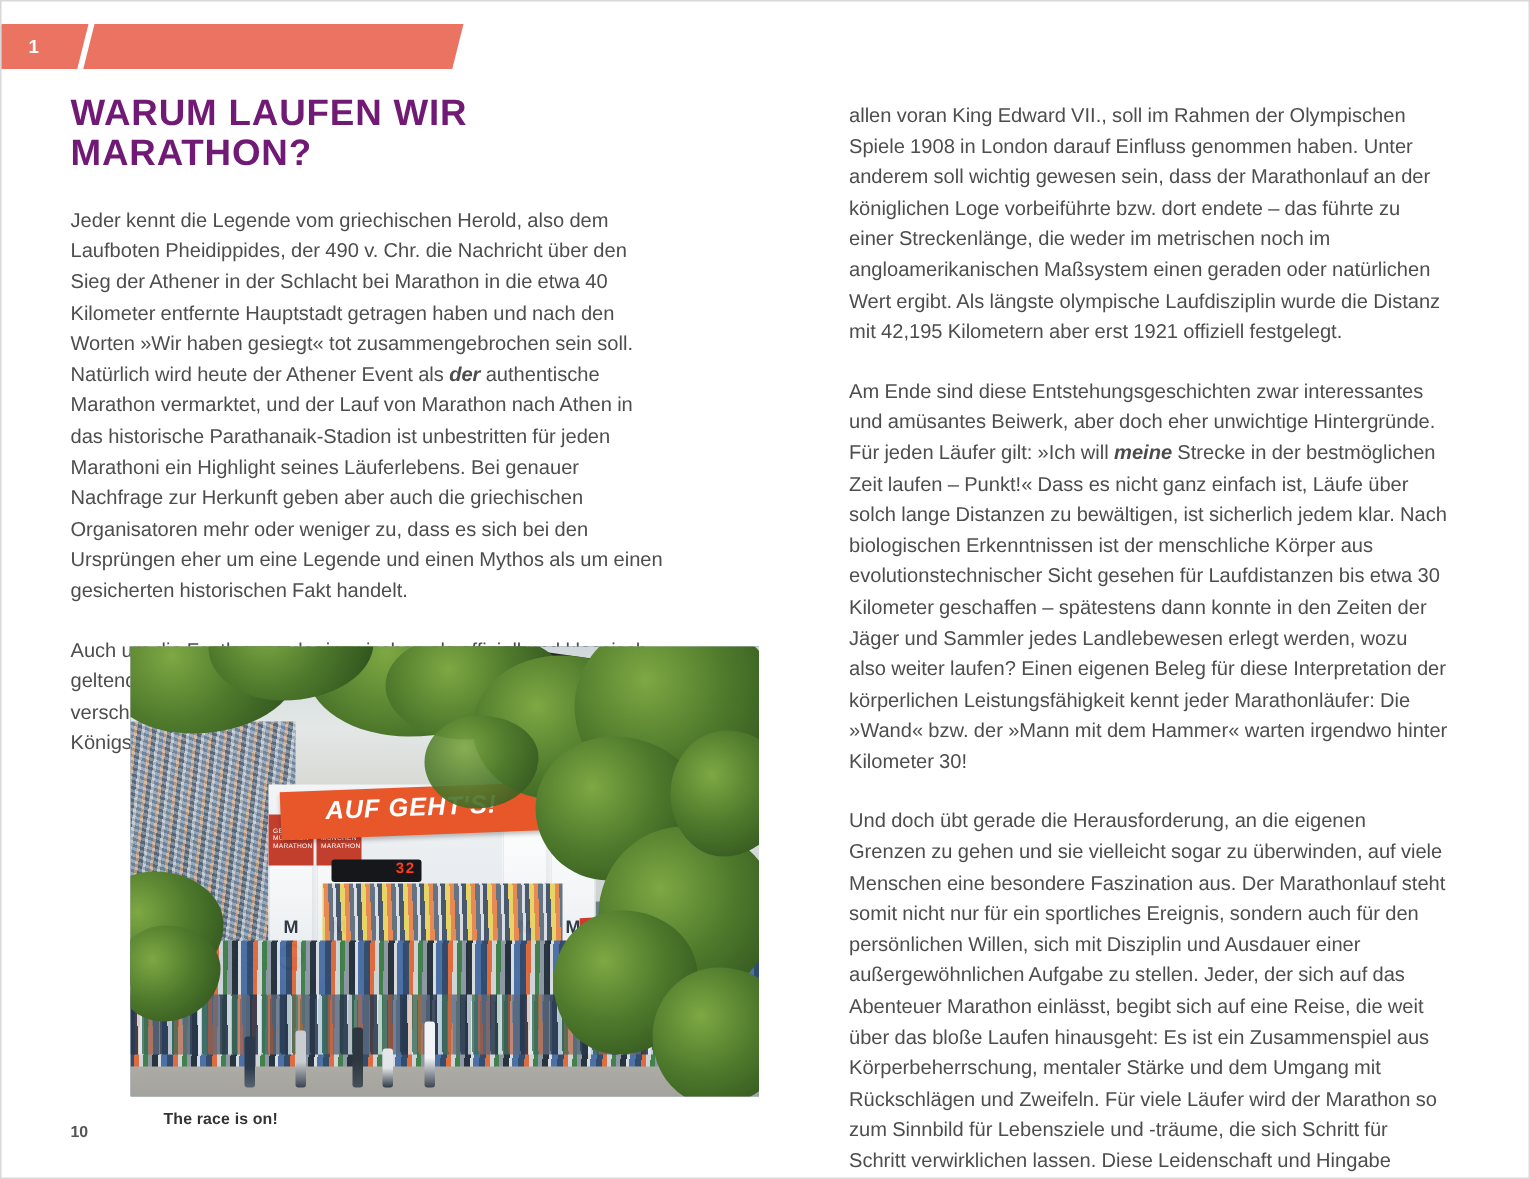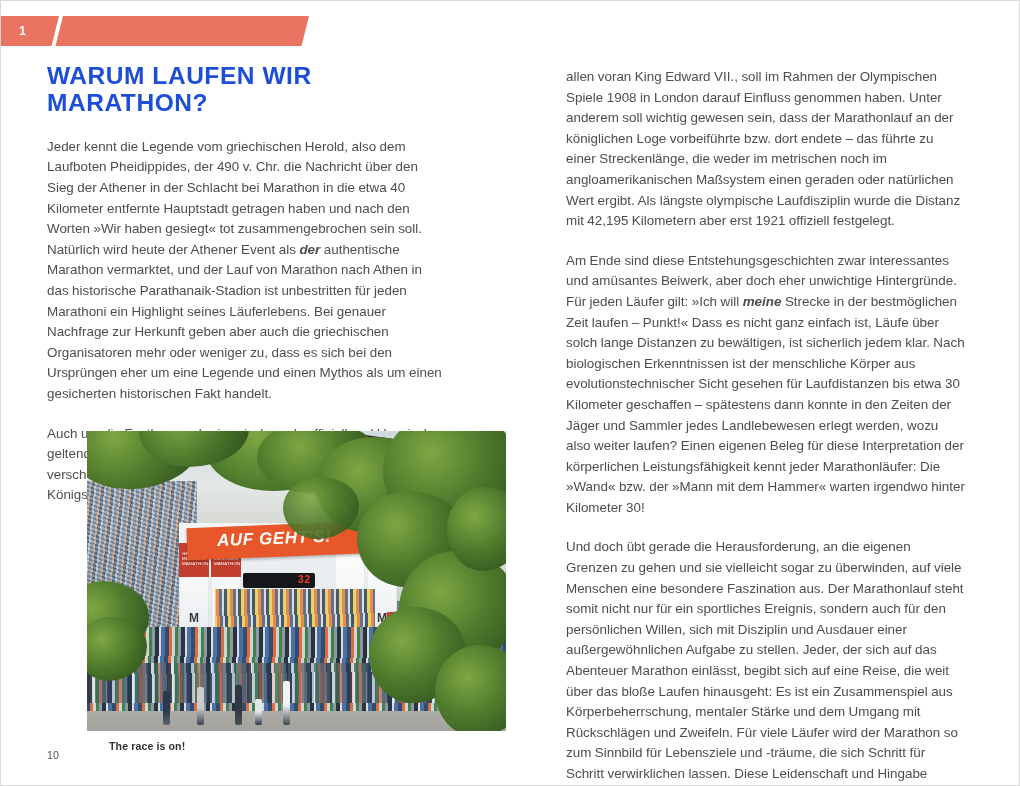--- a/index.html
+++ b/index.html
@@ -83,21 +83,21 @@
   }
   #col-right {
     position: absolute;
     left: 565px;
     top: 66px;
     width: 415px;
   }
 
   #article-heading {
     margin: 0 0 20px 0;
-    color: #1d4ed8;
+    color: #701a75;
     font-size: 24.5px;
     font-weight: bold;
     letter-spacing: 0.55px;
     line-height: 1.1;
     text-transform: uppercase;
   }
 
   p.body {
     margin: 0 16px 19px 0;
     color: #4d4d4d;
@@ -200,21 +200,21 @@
     width: 14px; height: 14px; border-radius: 50%;
     background:
       conic-gradient(#ffffff 0deg 90deg, #2f6fae 90deg 180deg, #ffffff 180deg 270deg, #2f6fae 270deg 360deg);
     box-shadow: 0 0 0 2px #20303a;
   }
   .bmw-m {
     position: absolute; left: 50%; margin-left: -5px; bottom: 30px;
     color: #2f3a44; font-size: 12px; font-weight: bold;
   }
   #clock {
-    left: 156px; top: 142px; width: 72px; height: 15px;
+    left: 134px; top: 142px; width: 60px; height: 15px;
     background: #15171a;
     border-radius: 2px;
   }
   #clock span {
     position: absolute; right: 4px; top: 1px;
     color: #ff3b20; font-size: 10px; font-weight: bold; letter-spacing: 1px;
   }
   #start-crowd {
     left: 128px; top: 158px; width: 160px; height: 70px;
     background:
@@ -268,21 +268,21 @@
   }
   .branch {
     position: absolute;
     background: #2a2a20;
     transform-origin: left center;
     border-radius: 2px;
   }
 
   #page-num-left {
     position: absolute; left: 46px; top: 748px;
-    color: #555555; font-size: 10.6px; font-weight: normal;
+    color: #555555; font-size: 10.6px; font-weight: bold;
   }
   #page-num-right {
     position: absolute; right: 46px; top: 748px;
     color: #555555; font-size: 10.6px; font-weight: bold; margin-top: 48px;
   }
 </style>
 </head>
 <body>
 
 <div id="page">

